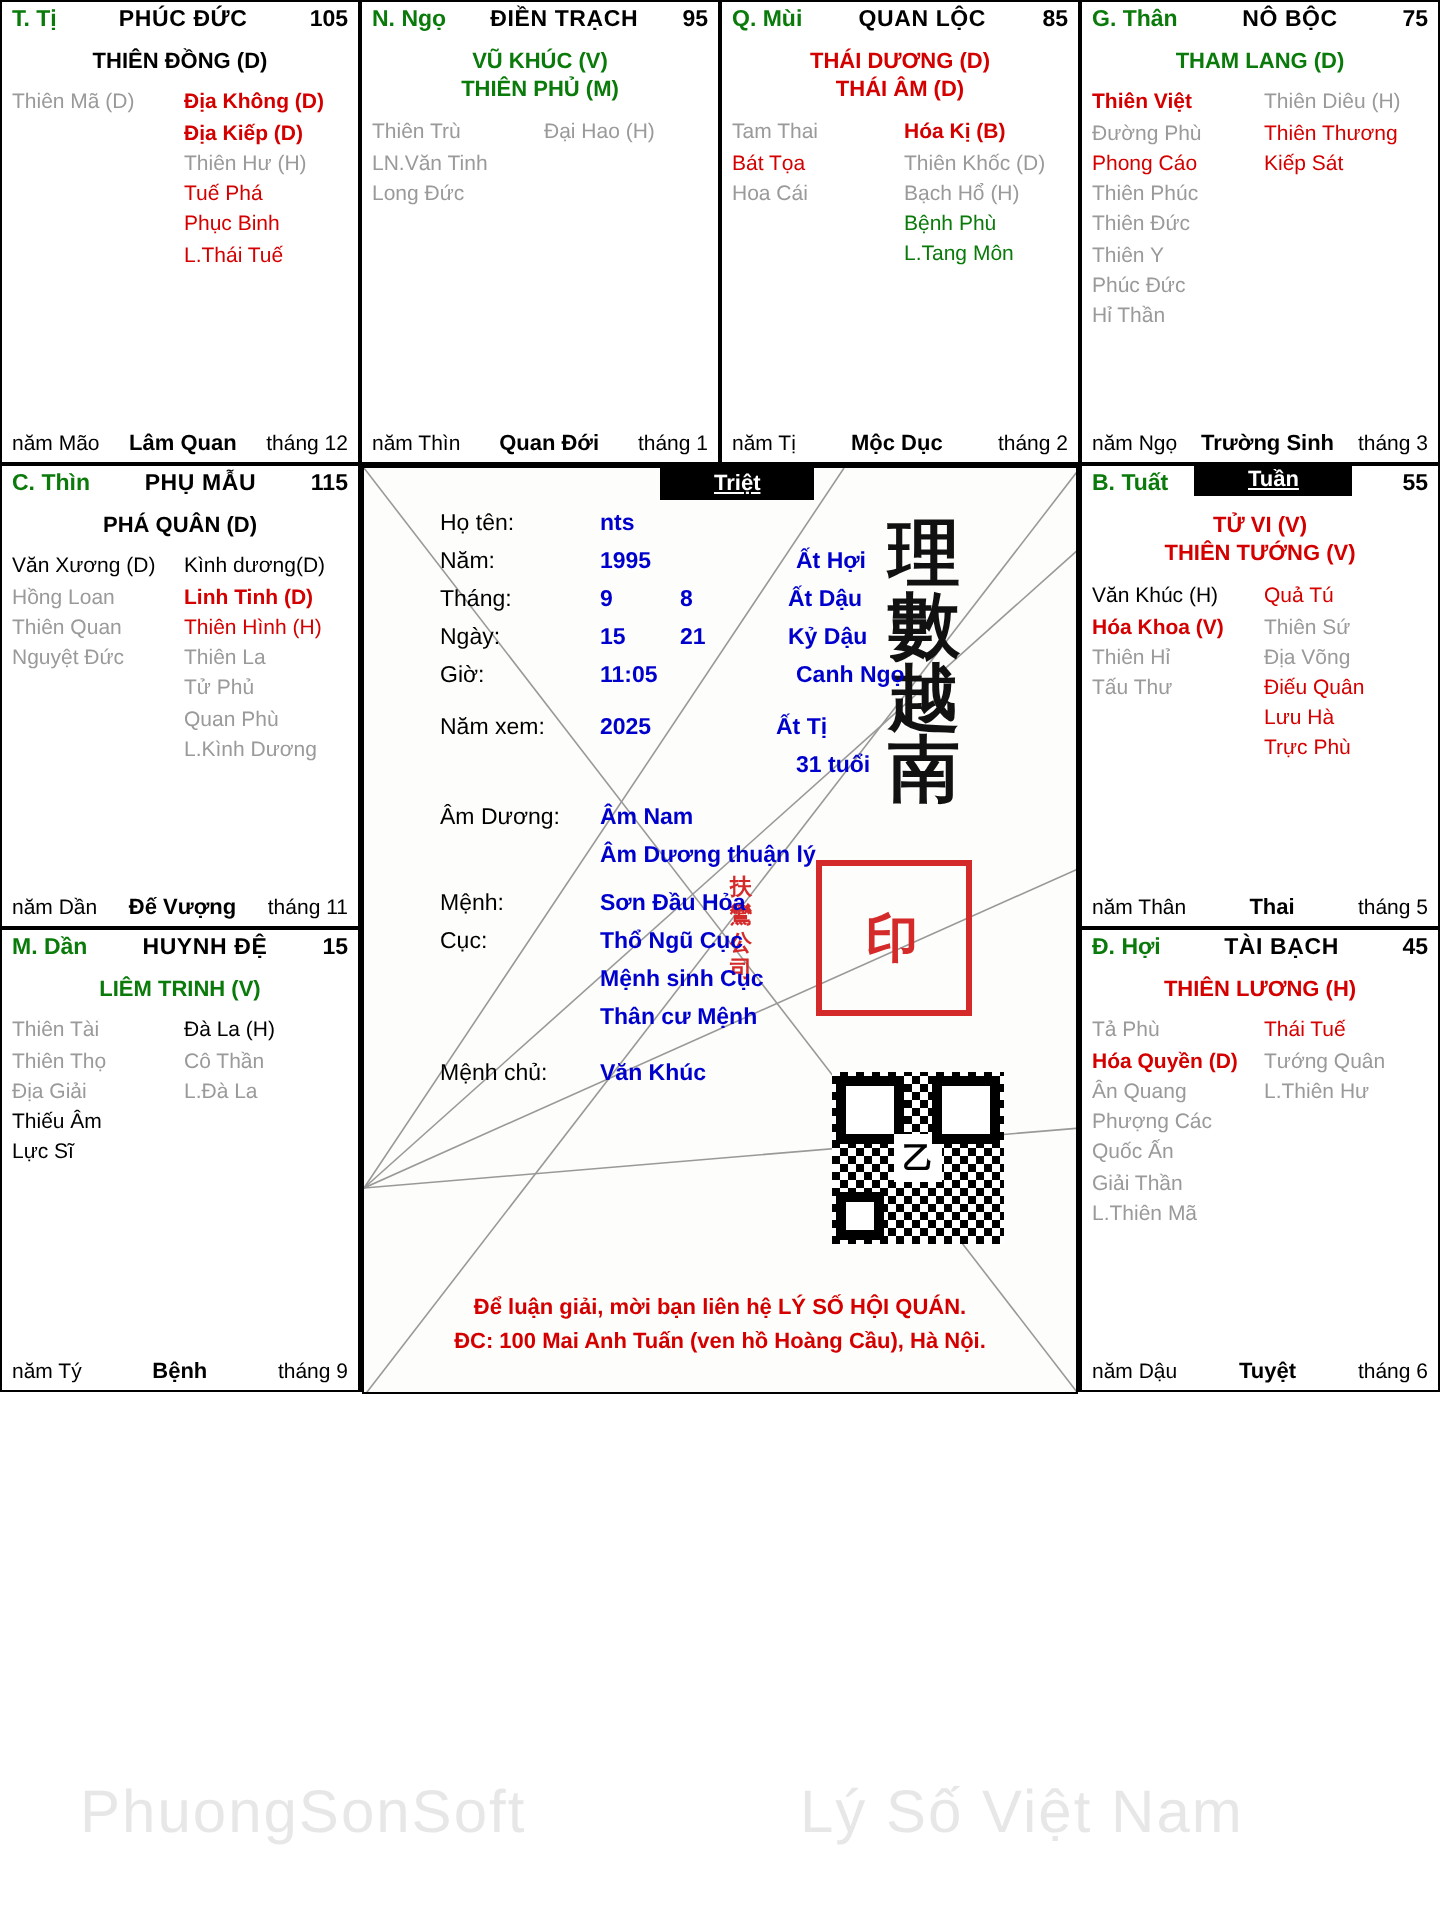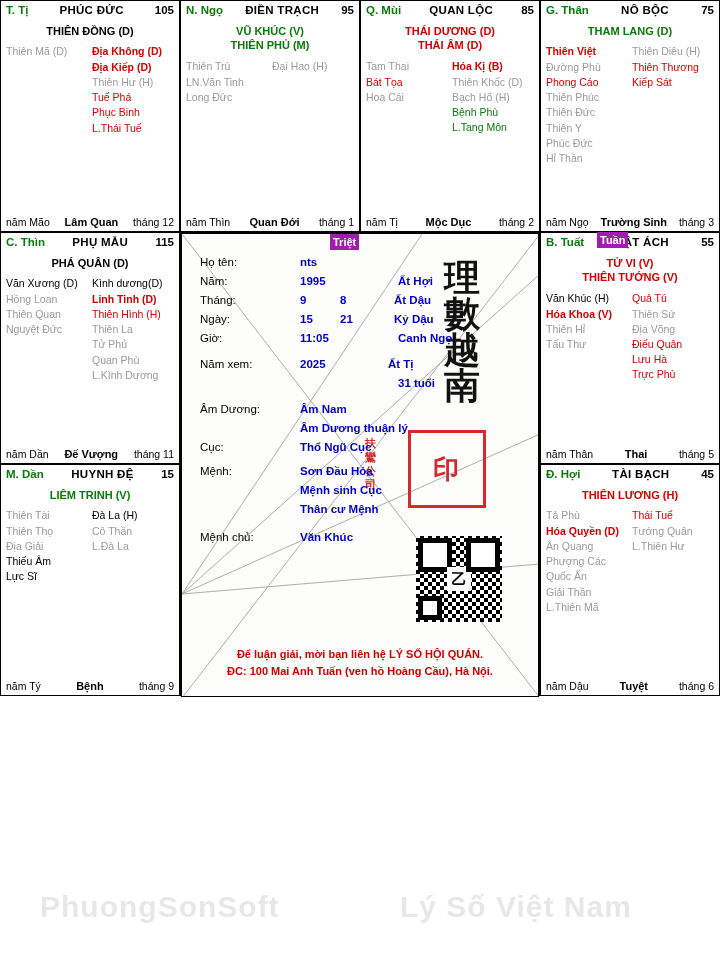--- a/index.html
+++ b/index.html
@@ -80,21 +80,21 @@
   }
   .lines { position:absolute; inset:0; }
   .info {
     position: absolute;
     left: 18px; top: 22px;
     font-size: 11.5px;
     color: #000;
     z-index: 3;
   }
   .inforow { display: flex; margin-bottom: 7px; }
-  .lab { width: 100px; color:#000; }
+  .lab { width: 80px; color:#000;margin-left:20px; }
   .val { color: #0000cc; font-weight: bold; }
   .val2 { color: #0000cc; font-weight: bold; width: 40px; display:inline-block;}
   .val3 { color: #0000cc; font-weight: bold; width: 52px; display:inline-block;}
   .col2 { color: #0000cc; font-weight: bold; margin-left: 8px;}
   .contact {
     position: absolute;
     left: 0; right: 0; bottom: 16px;
     text-align: center;
     color: #d40000;
     font-weight: bold;
@@ -153,35 +153,36 @@
     border:5px solid #000; background:#fff;
   }
   .qr b {
     position:absolute; left:31px; top:31px; width:24px; height:24px;
     background:#fff; color:#000; font-size:15px; text-align:center;
     line-height:24px; font-family:"DejaVu Sans",sans-serif;
   }
   
   .badge {
     position: absolute;
-    background: #a21caf;
+    background: #000000;
     color: #fff;
     font-weight: bold;
     font-size: 11px;
-    padding: 2px 3px;
+    padding: 2px 27px;
     z-index: 8;
+    text-decoration: underline;
   }
   #badge-triet { left: 330px; top: 234px; }
   #badge-tuan { left: 597px; top: 232px; }
   
   .wm {
     position: absolute;
     left: 40px; bottom: 36px;
     font-size: 30px;
-    font-weight: bold;
+    font-weight: normal;
     color: rgba(120,120,120,0.18);
     letter-spacing: 1px;
     z-index: 1;
     white-space: nowrap;
   }
   .wm2 { left: 400px; bottom: 36px; }
 </style>
 </head>
 <body>
 
@@ -599,27 +600,27 @@
       <span class="val" style="margin-left:98px">31 tuổi</span>
     </div>
     <div class="inforow" style="margin-top:14px">
       <span class="lab">Âm Dương:</span>
       <span class="val">Âm Nam</span>
     </div>
     <div class="inforow">
       <span class="lab"></span>
       <span class="val">Âm Dương thuận lý</span>
     </div>
-    <div class="inforow">
-      <span class="lab">Cục:</span>
-      <span class="val">Thổ Ngũ Cục</span>
-    </div>
     <div class="inforow" style="margin-top:12px">
       <span class="lab">Mệnh:</span>
       <span class="val">Sơn Đầu Hỏa</span>
+    </div>
+    <div class="inforow">
+      <span class="lab">Cục:</span>
+      <span class="val">Thổ Ngũ Cục</span>
     </div>
     <div class="inforow">
       <span class="lab"></span>
       <span class="val">Mệnh sinh Cục</span>
     </div>
     <div class="inforow">
       <span class="lab"></span>
       <span class="val">Thân cư Mệnh</span>
     </div>
     <div class="inforow" style="margin-top:16px">

